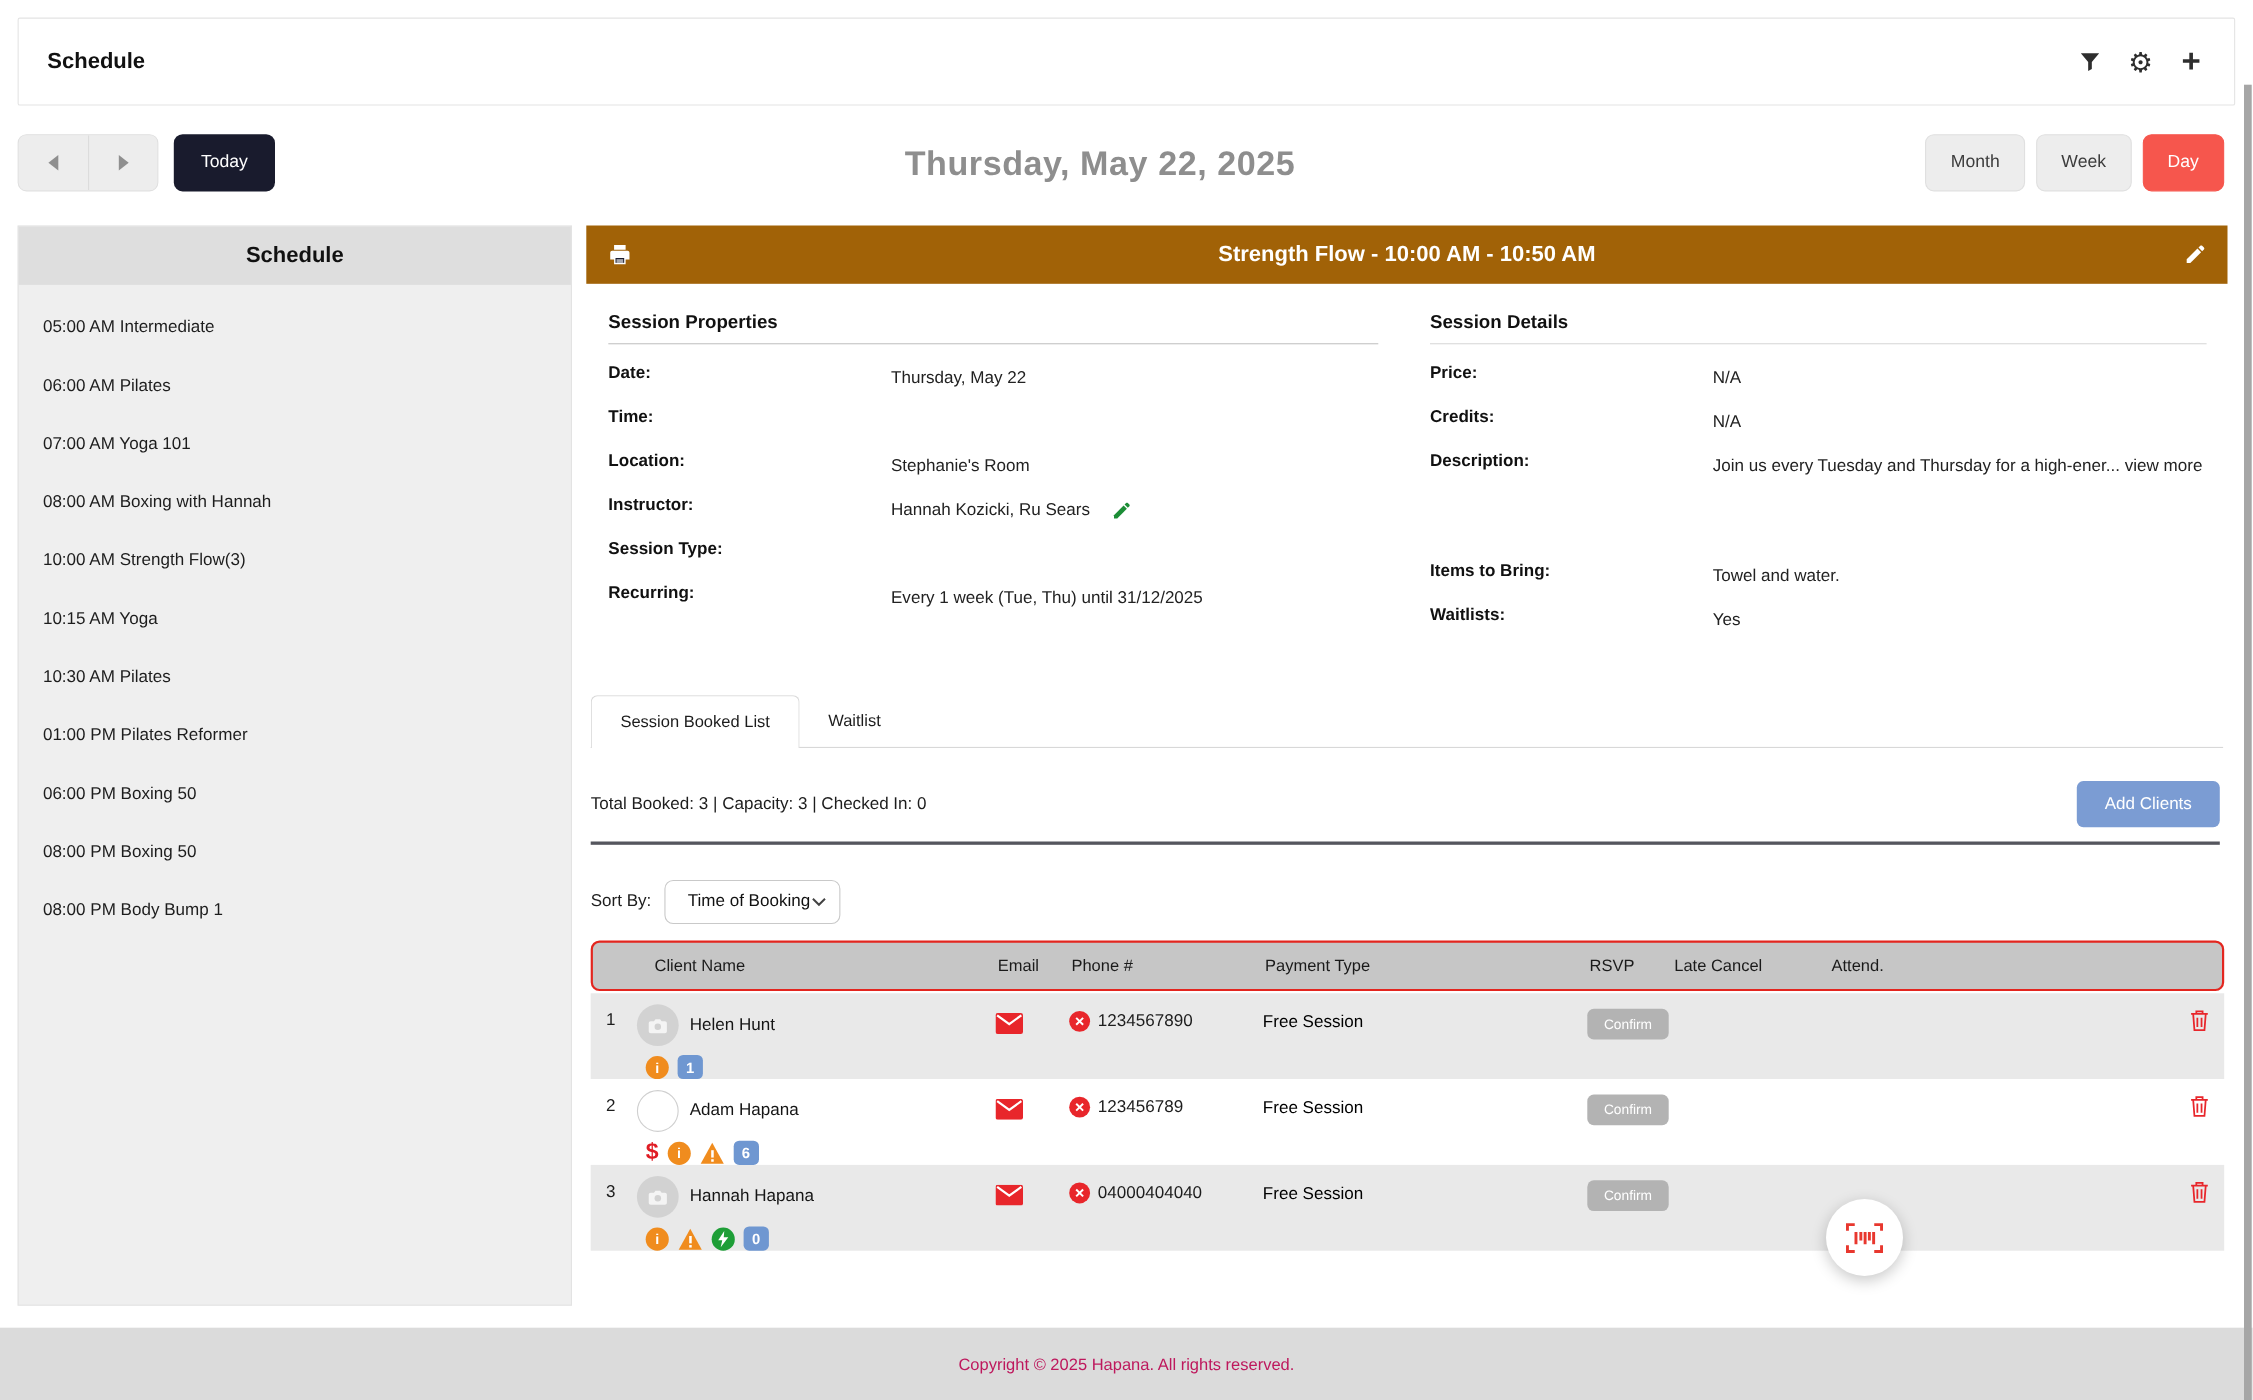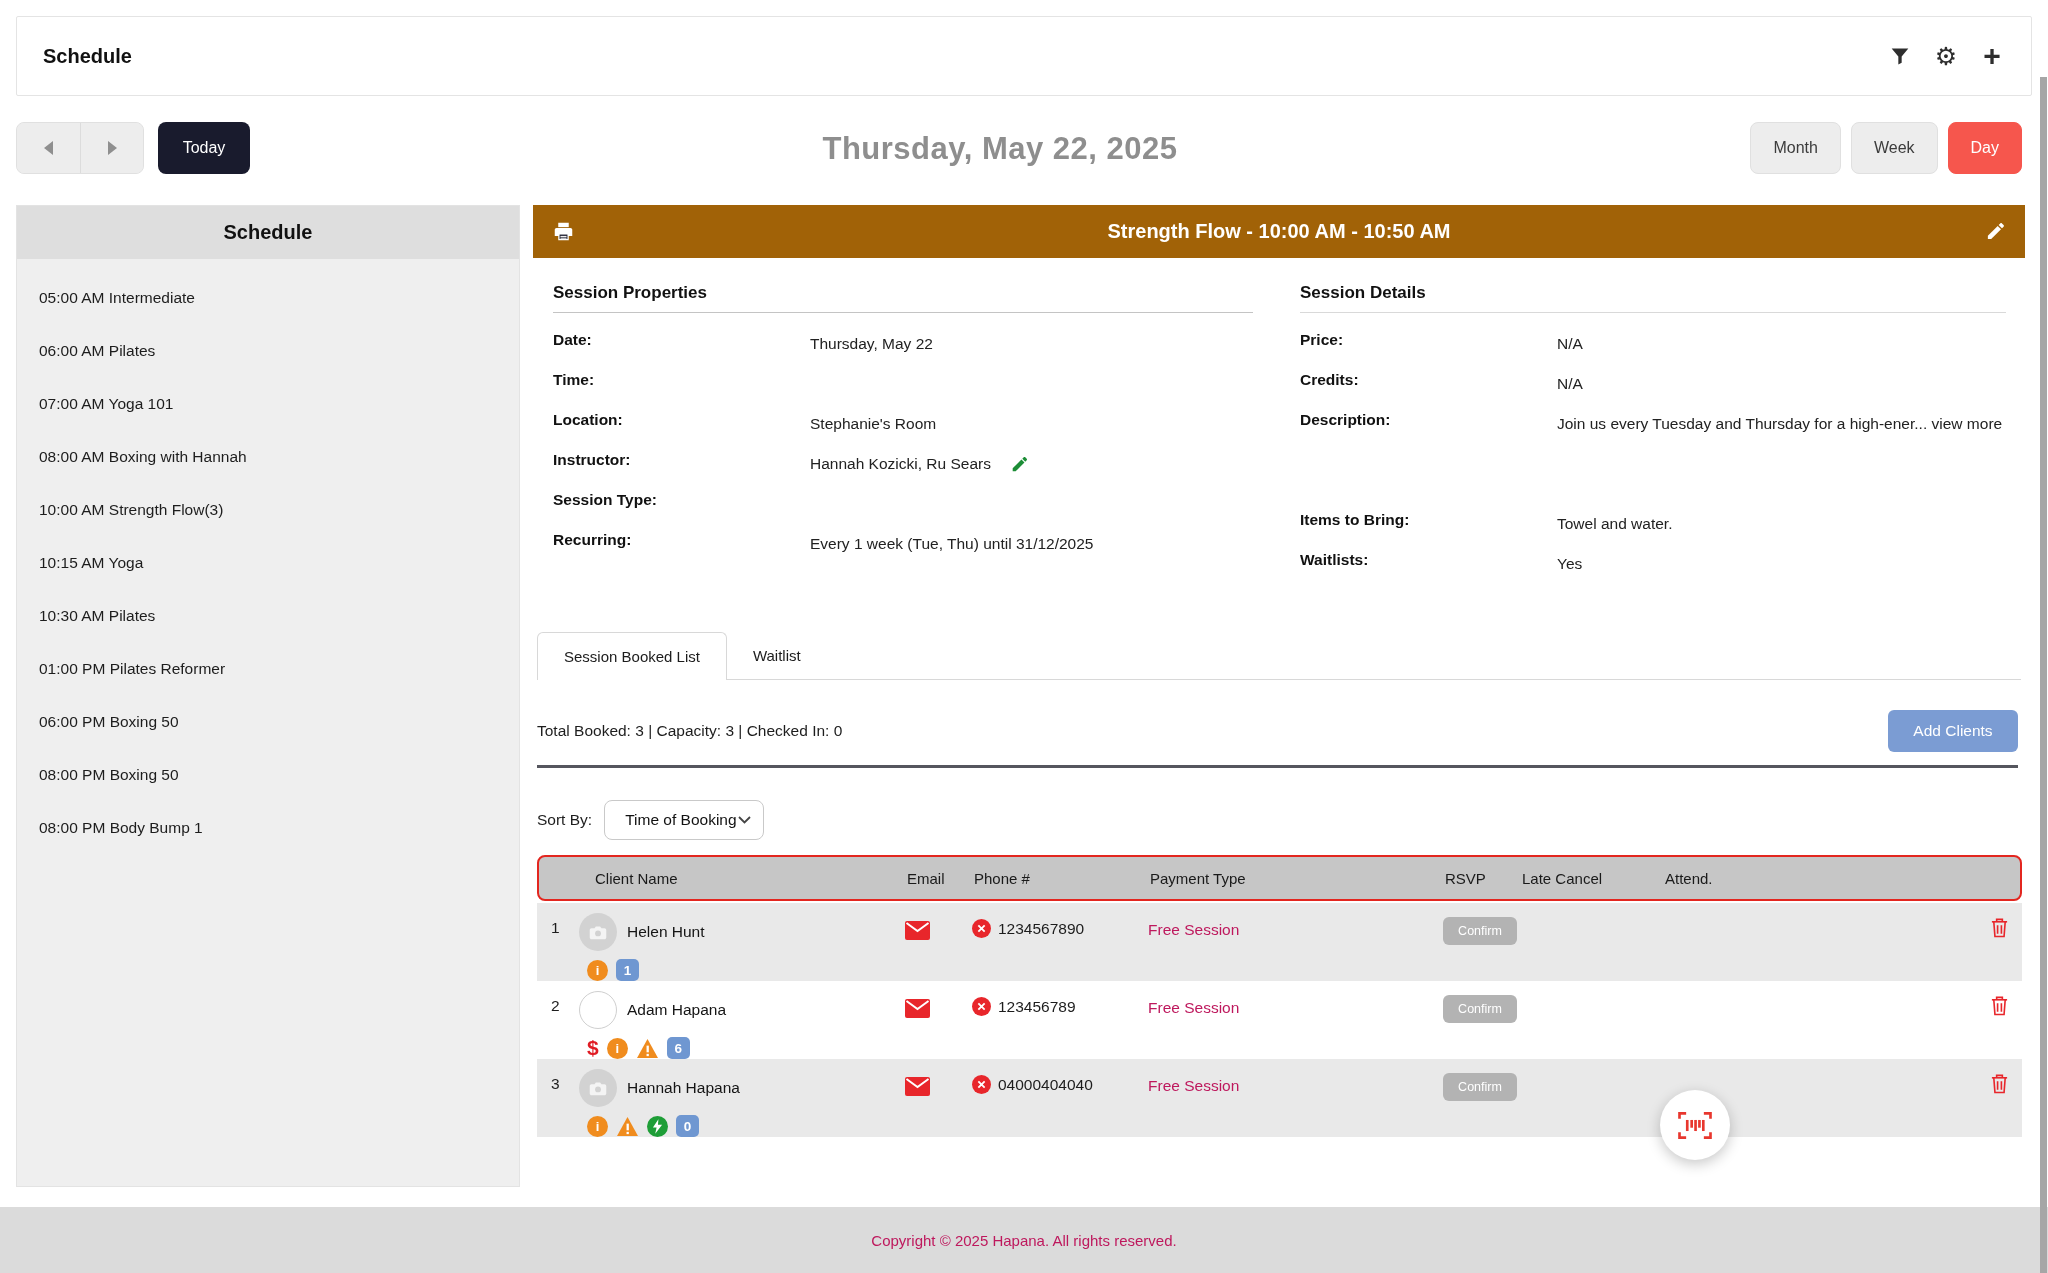--- a/index.html
+++ b/index.html
@@ -78,21 +78,21 @@
   .trow:nth-child(even) { background:#ffffff; }
   .cell-num { padding:16px 0 0 14px; font-size:15.5px; }
   .cell-client { padding-top:10px; }
   .client-line { display:flex; align-items:center; gap:10px; }
   .avatar { width:38px; height:38px; border-radius:50%; background:#d2d2d2; display:flex; align-items:center; justify-content:center; overflow:hidden; flex:none; }
   .avatar.empty { background:#fff; border:1px solid #cfcfcf; }
   .client-name { font-size:15.5px; color:#151515; }
   .flag-line { display:flex; align-items:center; gap:8px; margin:7px 0 0 8px; height:24px; }
   .cell-email { padding-top:18px; }
   .cell-phone { padding-top:16px; display:flex; align-items:center; gap:7px; font-size:15.5px; }
-  .cell-pay { padding-top:18px; font-size:15.5px; color:#be185d; font-weight:500; }
+  .cell-pay { padding-top:18px; font-size:15.5px; color:#000000; font-weight:500; }
   .cell-rsvp { padding-top:14px; }
   .confirm-btn { width:74px; height:28px; background:#b3b3b3; color:#fff; border:none; border-radius:6px; font-size:12.5px; font-family:inherit; cursor:pointer; }
   .cell-trash { padding-top:14px; }
 
   .circle-x { width:19px; height:19px; border-radius:50%; background:#e8262b; display:inline-flex; align-items:center; justify-content:center; flex:none; }
   .dollar { color:#e01c24; font-size:21px; font-weight:bold; line-height:22px; }
   .info-dot { width:21px; height:21px; border-radius:50%; background:#f08c1e; color:#fff; font-size:13px; font-weight:bold; display:inline-flex; align-items:center; justify-content:center; }
   .bolt-dot { width:21px; height:21px; border-radius:50%; background:#1e9e37; display:inline-flex; align-items:center; justify-content:center; }
   .count-badge { min-width:23px; height:22px; padding:0 4px; border-radius:5px; background:#6f97d1; color:#fff; font-size:13.5px; font-weight:bold; display:inline-flex; align-items:center; justify-content:center; }
 

